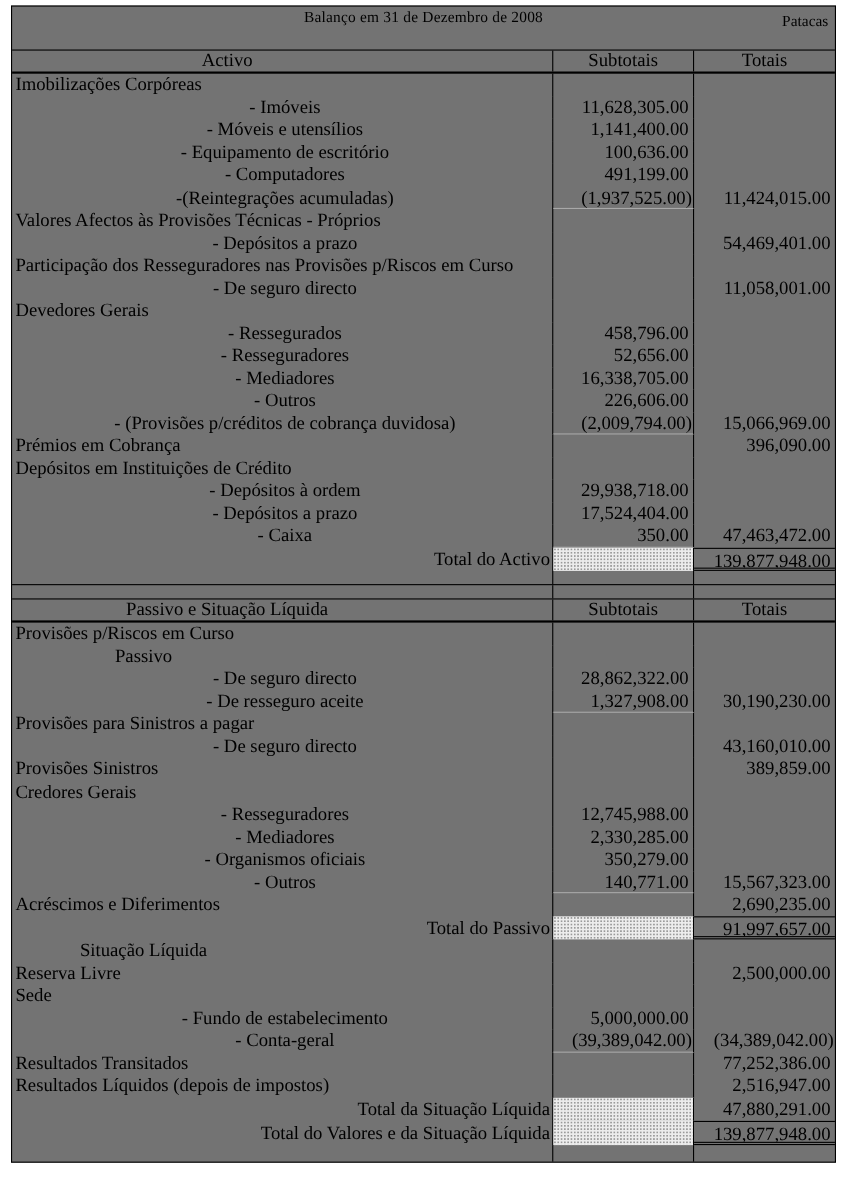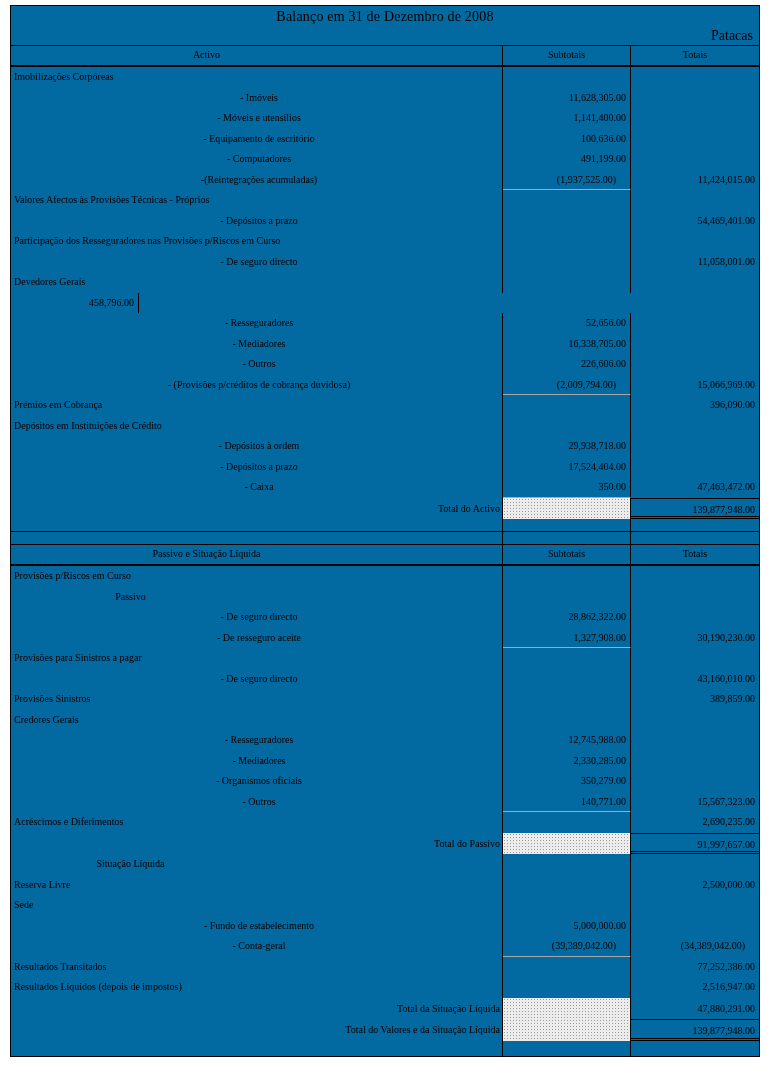--- a/index.html
+++ b/index.html
@@ -4,40 +4,40 @@
 <style>
   html,body{margin:0;padding:0;background:#ffffff;}
   body{
     width:770px;height:1073px;position:relative;
     font-family:"Liberation Serif","DejaVu Serif",serif;
     color:#000;
     -webkit-font-smoothing:antialiased;
   }
   .sheet{
     position:absolute;left:10px;top:5px;width:748px;
-    border:1.5px solid #000;background:#0369a1;
+    border:1.5px solid #000;background:#737373;
   }
   
   .titleblock{
     position:relative;height:39px;border-bottom:1.5px solid #000;
   }
   .doc-title{
     text-align:center;font-size:14px;padding-top:3px;letter-spacing:.2px;
   }
   .currency{
-    position:absolute;right:6px;bottom:1px;font-size:14px;
-  }
-  
-  .row{display:flex;height:20.5px;line-height:20.5px;font-size:10px;}
+    position:absolute;right:6px;bottom:16px;font-size:14px;
+  }
+  
+  .row{display:flex;height:20.5px;line-height:20.5px;font-size:17px;}
   .row>div{box-sizing:border-box;overflow:hidden;white-space:nowrap;}
   .c1{width:492px;flex:none;border-right:1.5px solid #000;padding-left:3px;}
   .c2{width:128px;flex:none;border-right:1.5px solid #000;}
   .c3{flex:1;}
   .num{text-align:right;padding-right:4px;}
-  .num.paren{padding-right:14px;}
+  .num.paren{padding-right:1px;}
   
   .hdr{height:19px;line-height:18px;border-bottom:2.5px solid #000;}
   .hdr .c1{text-align:center;padding-right:100px;padding-left:0;}
   .hdr .c2,.hdr .c3{text-align:center;}
   
   .row.item .c1{padding-left:5px;text-align:center;}
   .row.subheader .c1{text-align:center;padding-right:252px;padding-left:0;}
   .row.total .c1,.row.total_mid .c1{text-align:right;padding-right:2px;padding-left:0;}
   .row.total,.row.total_mid{height:21.5px;line-height:21.5px;}
   .shade{
@@ -116,20 +116,21 @@
         <div class="c1">- De seguro directo</div>
         <div class="c2 num"></div>
         <div class="c3 num">11,058,001.00</div>
       </div>
       <div class="row group">
         <div class="c1">Devedores Gerais</div>
         <div class="c2 num"></div>
         <div class="c3 num"></div>
       </div>
       <div class="row item">
+        <div class="c1">- Ressegurados</div>
         <div class="c2 num">458,796.00</div>
         <div class="c3 num"></div>
       </div>
       <div class="row item">
         <div class="c1">- Resseguradores</div>
         <div class="c2 num">52,656.00</div>
         <div class="c3 num"></div>
       </div>
       <div class="row item">
         <div class="c1">- Mediadores</div>

